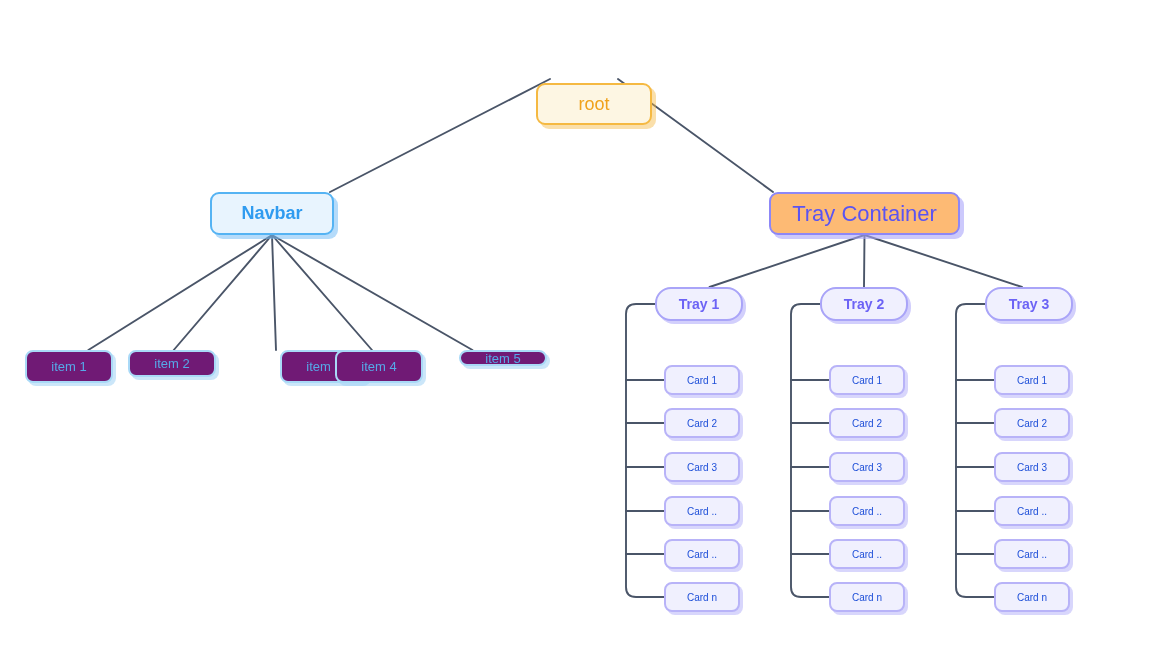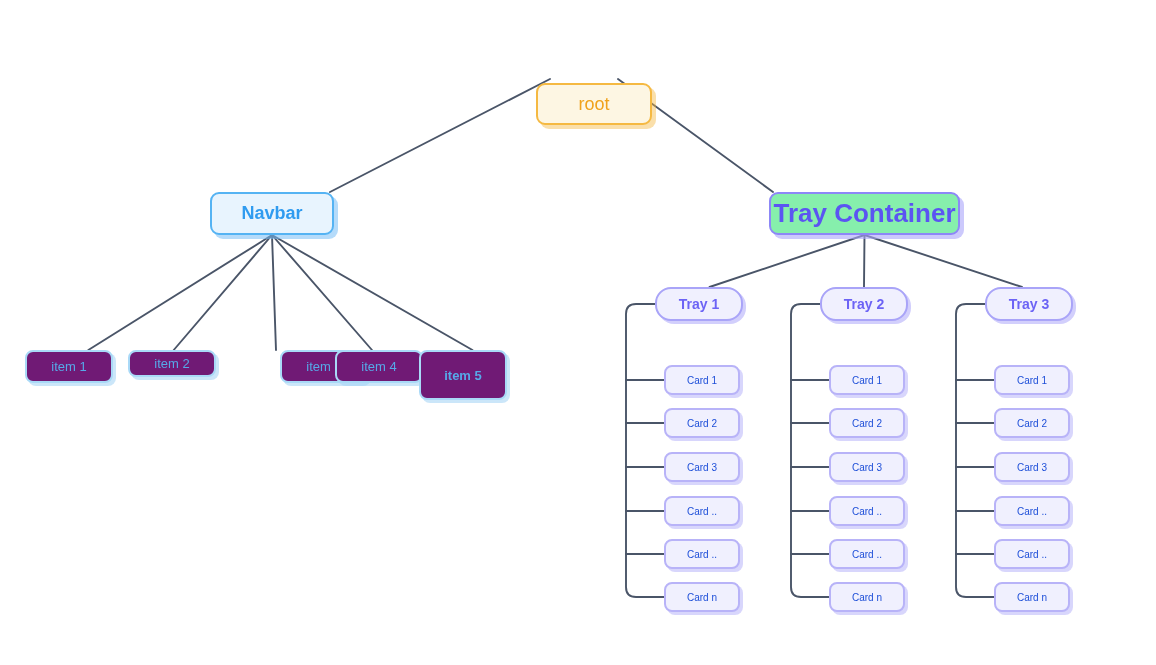--- a/index.html
+++ b/index.html
@@ -62,25 +62,25 @@
     background: #701a75;
     border: 2px solid #a9d9f7;
     color: #56a9e8;
     font-size: 13px;
     font-weight: 400;
     border-radius: 8px;
     box-shadow: 3px 3px 0 0 rgba(168,214,245,0.6);
   }
   
   .node-traycontainer {
-    background: #86efac;
+    background: #fdba74;
     border: 2px solid #8d87f7;
     color: #5b54f2;
-    font-size: 26px;
-    font-weight: 700;
+    font-size: 22px;
+    font-weight: 400;
     box-shadow: 4px 4px 0 0 rgba(170,165,250,0.6);
   }
   
   .node-tray {
     background: #f0f0fe;
     border: 2px solid #a9a4f8;
     color: #6c63f5;
     font-size: 14px;
     font-weight: 700;
     border-radius: 16px;
@@ -153,21 +153,21 @@
       </div>
       <div class="node node-item" style="left: 128px; top: 350px; width: 88px; height: 27px;">
         <span>item 2</span>
       </div>
       <div class="node node-item" style="left: 232px; top: 350px; width: 88px; height: 33px; margin-left: 48px;">
         <span>item 3</span>
       </div>
       <div class="node node-item" style="left: 335px; top: 350px; width: 88px; height: 33px;">
         <span>item 4</span>
       </div>
-      <div class="node node-item" style="left: 419px; top: 350px; width: 88px; height: 50px; font-weight: bold;">
+      <div class="node node-item" style="left: 459px; top: 350px; width: 88px; height: 16px;">
         <span>item 5</span>
       </div>
     </div>
 
   <div id="trays-layer">
       <div class="node node-tray" style="left: 655px; top: 287px; width: 88px; height: 34px;">
         <span>Tray 1</span>
       </div>
       <div class="node node-card" style="left: 664px; top: 365px; width: 76px; height: 30px;">
         <span>Card 1</span>

